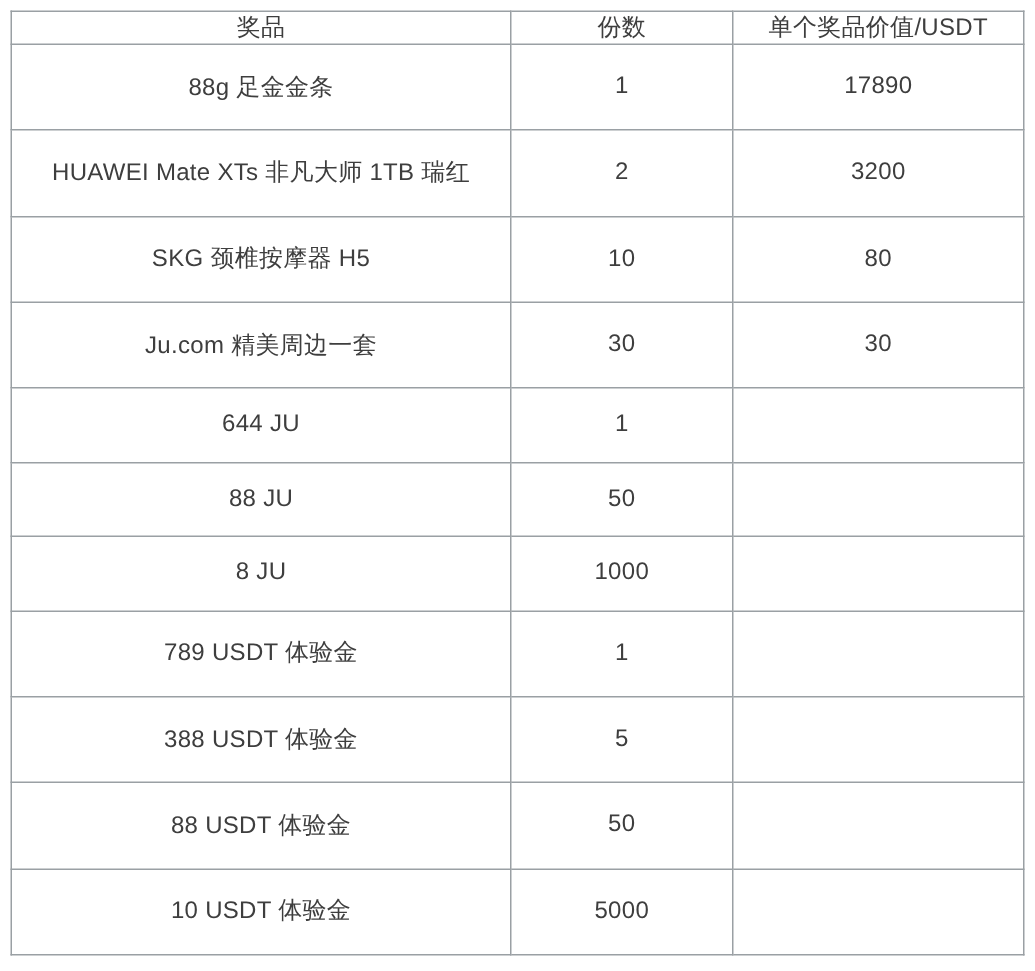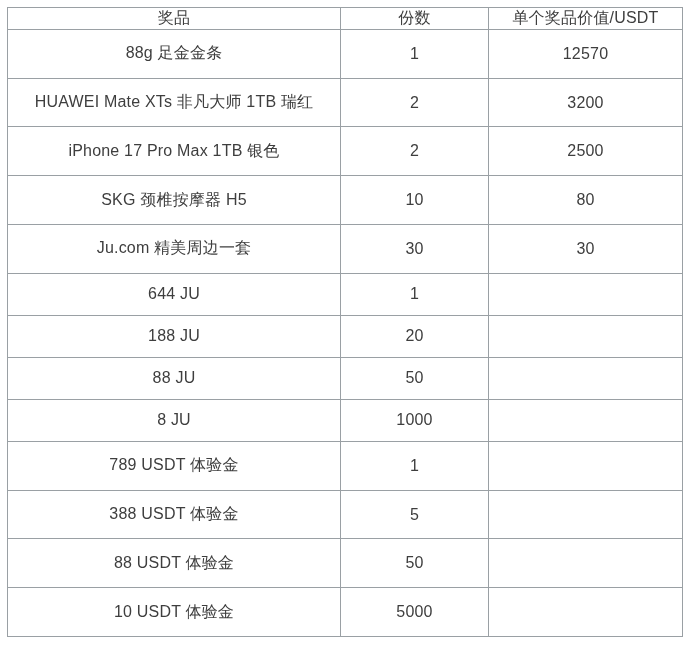--- a/index.html
+++ b/index.html
@@ -54,50 +54,40 @@
       <tr>
           <th>奖品</th>
           <th>份数</th>
           <th>单个奖品价值/USDT</th>
         </tr>
     </thead>
     <tbody>
         <tr>
           <td>88g 足金金条</td>
           <td>1</td>
-          <td>12570</td>
+          <td>17890</td>
         </tr>
         <tr>
           <td>HUAWEI Mate XTs 非凡大师 1TB 瑞红</td>
           <td>2</td>
           <td>3200</td>
-        </tr>
-        <tr>
-          <td>iPhone 17 Pro Max 1TB 银色</td>
-          <td>2</td>
-          <td>2500</td>
         </tr>
         <tr>
           <td>SKG 颈椎按摩器 H5</td>
           <td>10</td>
           <td>80</td>
         </tr>
         <tr>
           <td>Ju.com 精美周边一套</td>
           <td>30</td>
           <td>30</td>
         </tr>
         <tr>
           <td>644 JU</td>
           <td>1</td>
-          <td></td>
-        </tr>
-        <tr>
-          <td>188 JU</td>
-          <td>20</td>
           <td></td>
         </tr>
         <tr>
           <td>88 JU</td>
           <td>50</td>
           <td></td>
         </tr>
         <tr>
           <td>8 JU</td>
           <td>1000</td>

